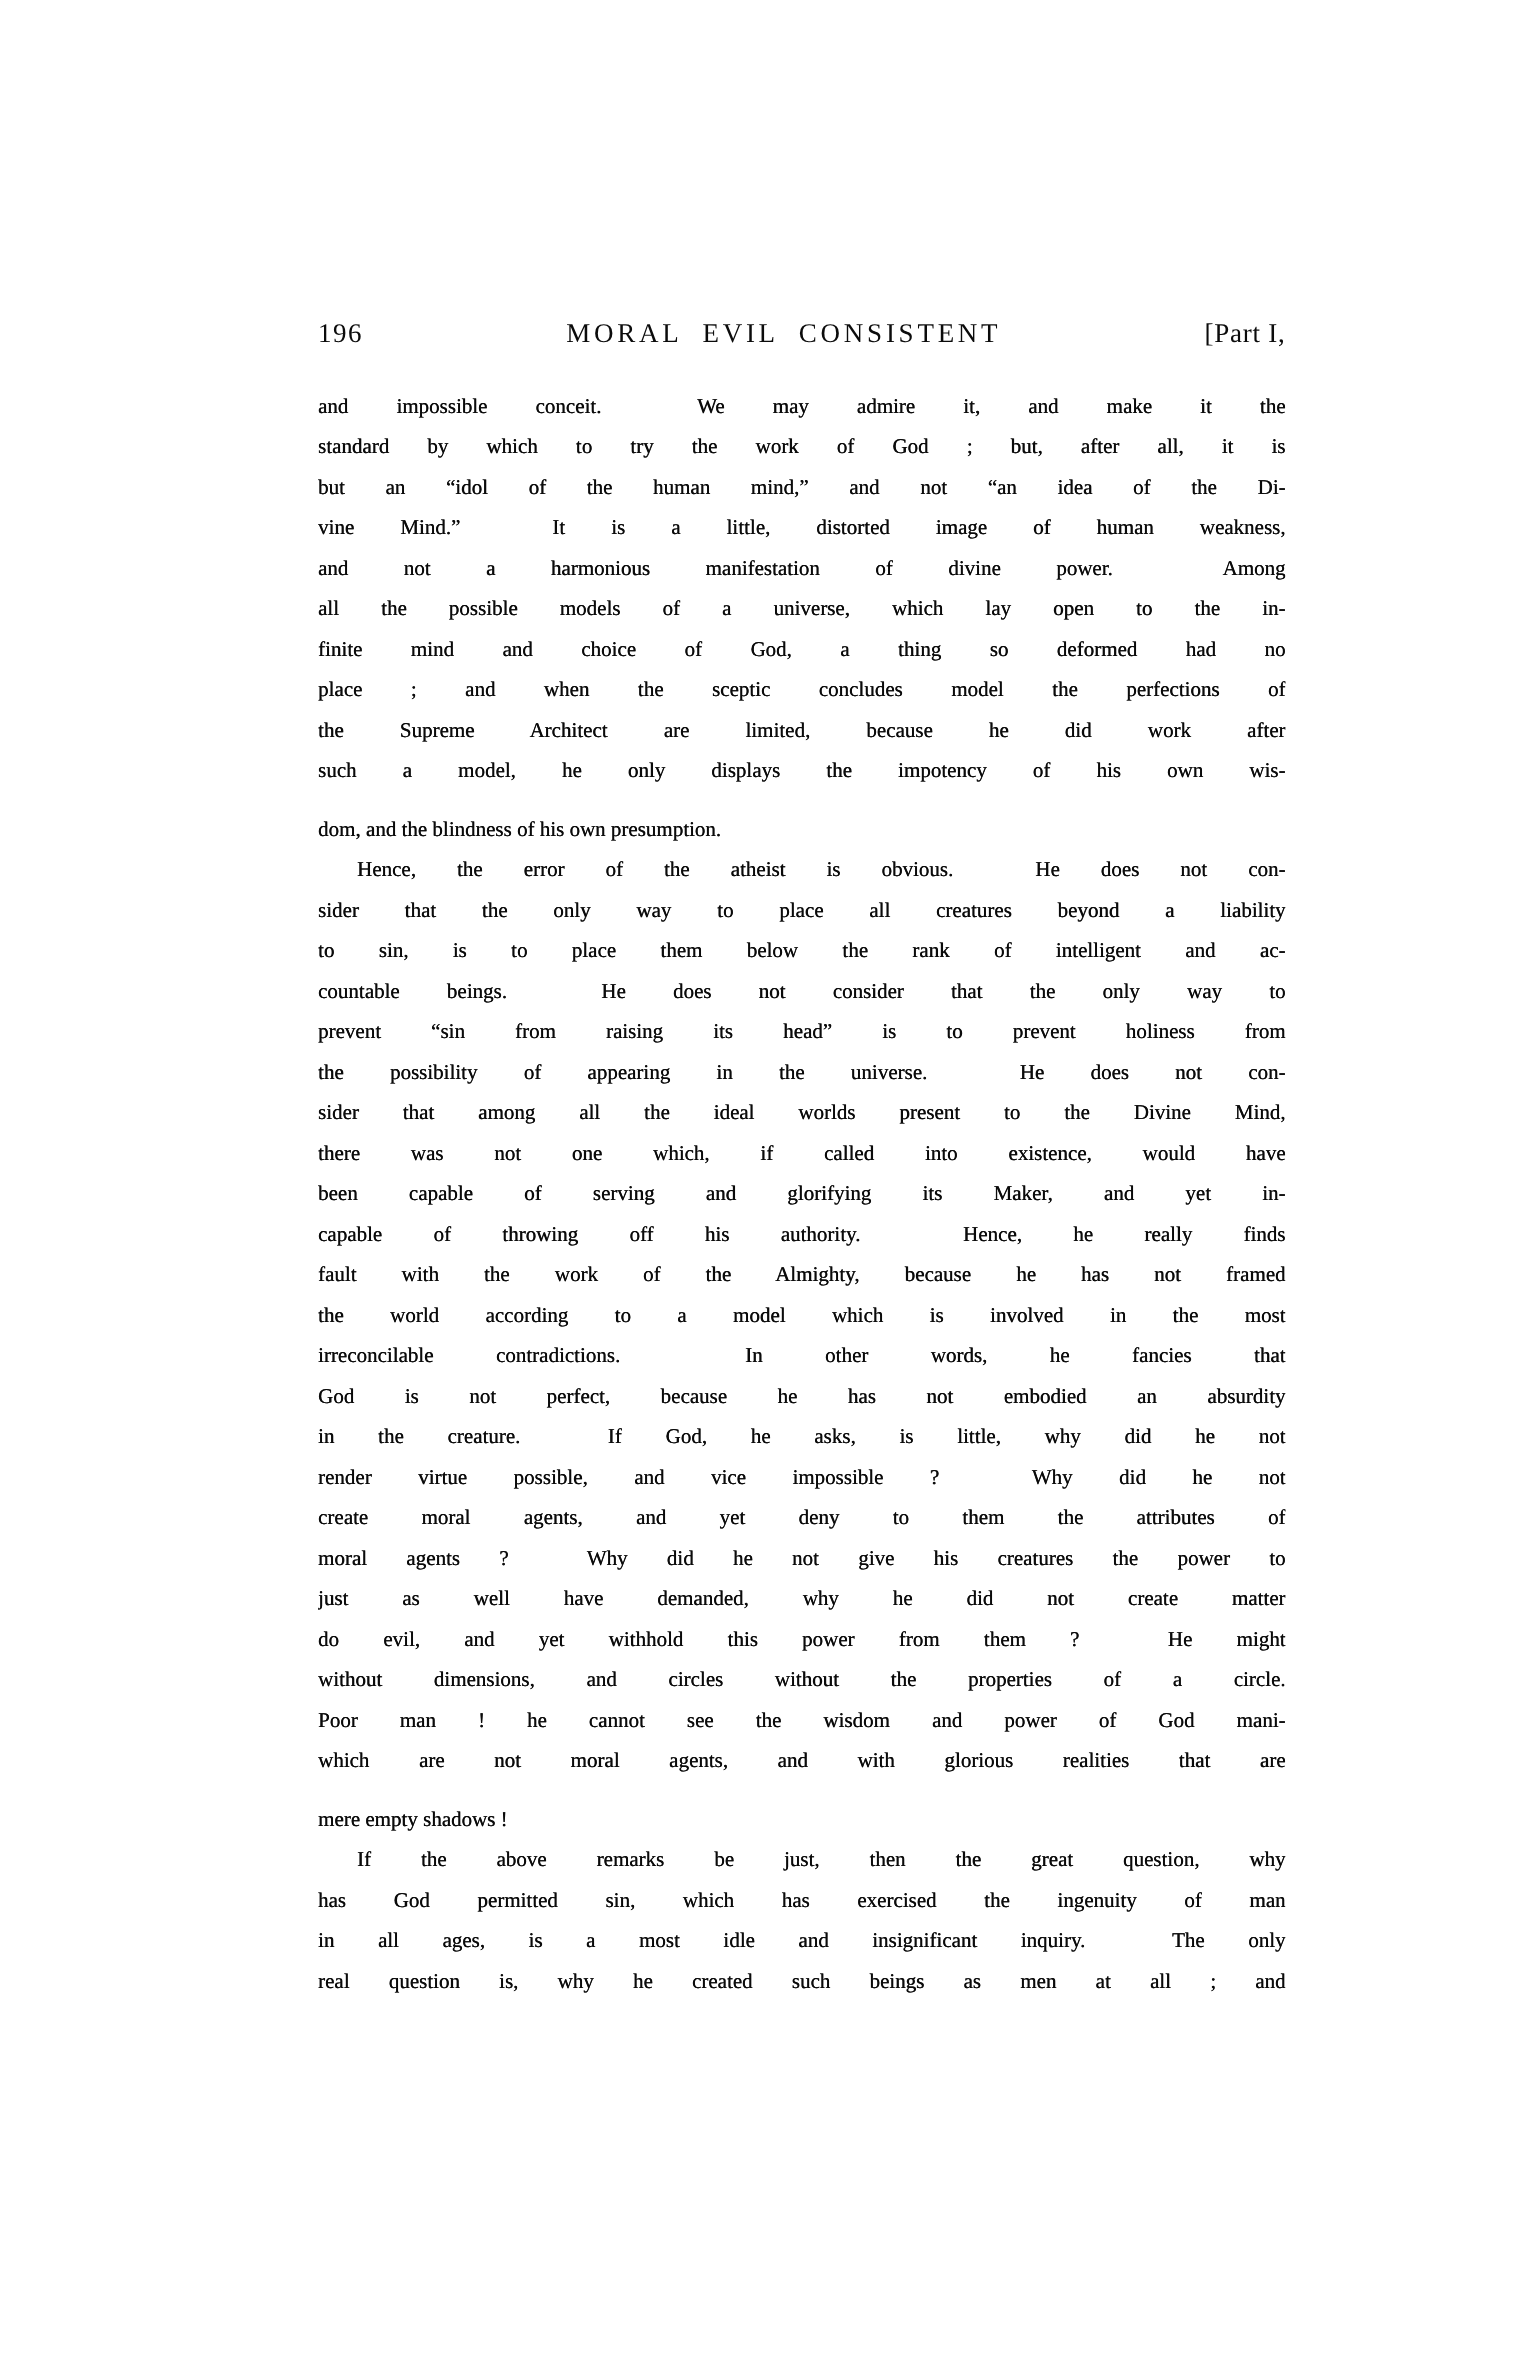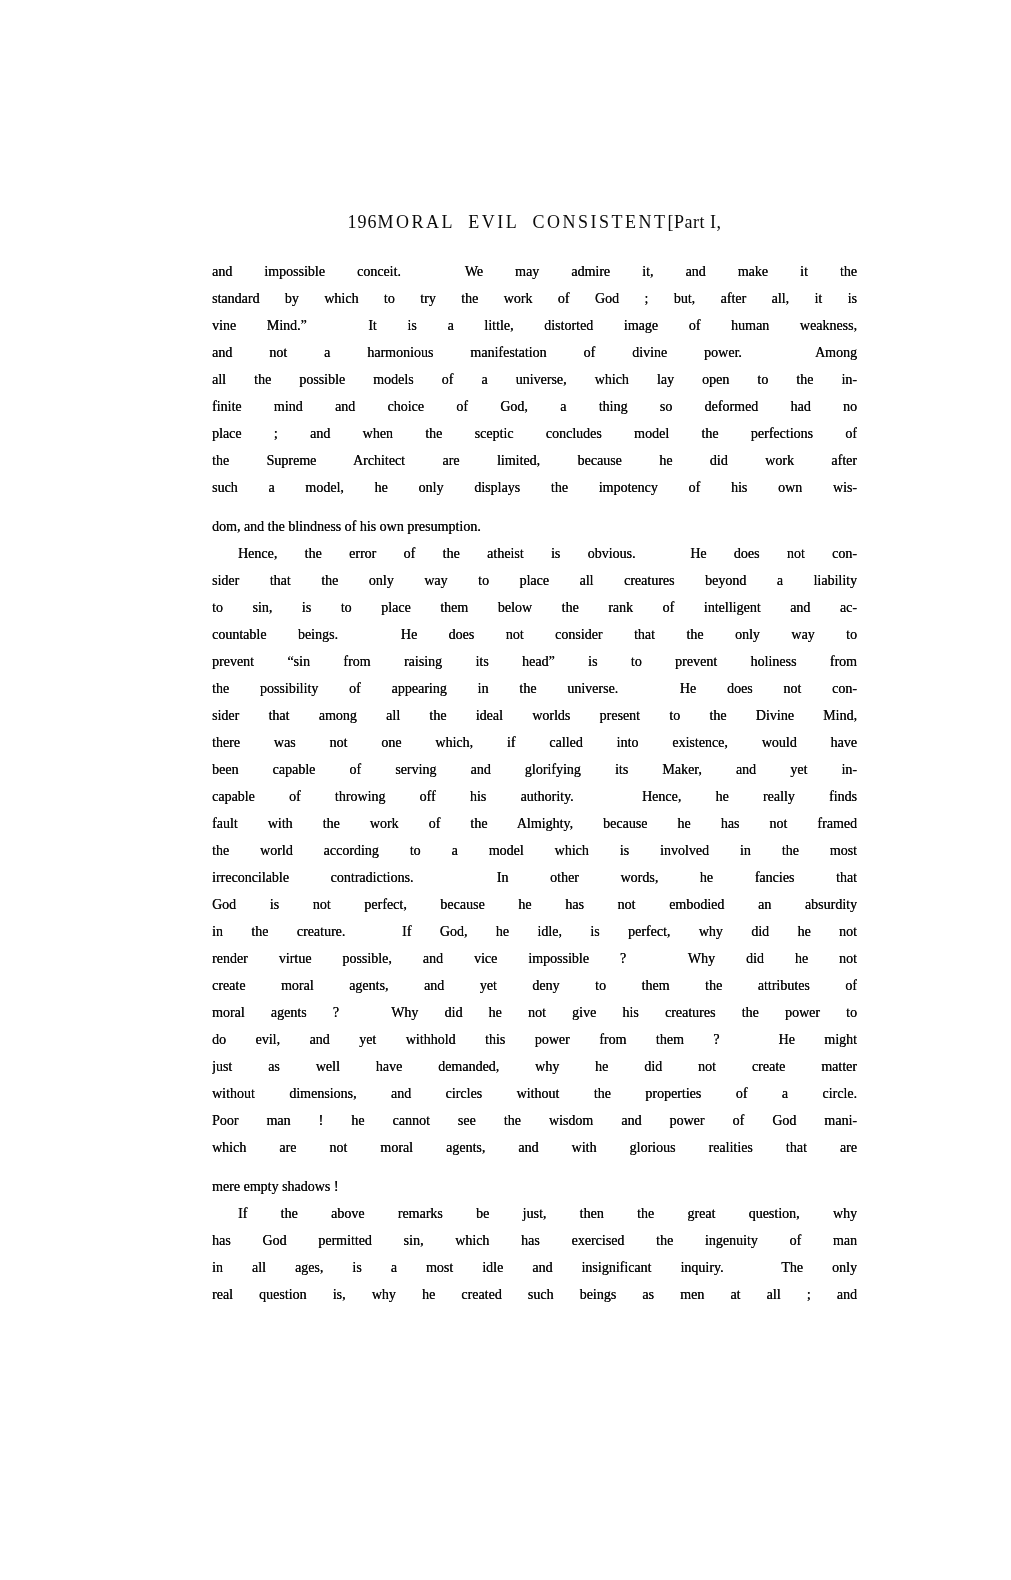--- a/index.html
+++ b/index.html
@@ -13,21 +13,21 @@
     color: #0b0b0b;
   }
   .content {
     position: absolute;
     left: 212px;
     top: 212px;
     width: 645px;
   }
   .running-head {
     display: flex;
-    justify-content: center;
+    justify-content: space-between;
     align-items: baseline;
     font-size: 18px;
     height: 22px;
   }
   .page-number { letter-spacing: 1px; }
   .running-title { letter-spacing: 2.5px; word-spacing: 7px; }
   .part-label { letter-spacing: 0.5px; }
   .body-text {
     margin-top: 24px;
     font-size: 14px;
@@ -52,20 +52,21 @@
   <div class="content">
     <div class="running-head">
       <span class="page-number">196</span>
       <span class="running-title">MORAL EVIL CONSISTENT</span>
       <span class="part-label">[Part I,</span>
     </div>
     <div class="body-text">
         <div class="paragraph">
           <div class="line">and impossible conceit.  We may admire it, and make it the</div>
           <div class="line">standard by which to try the work of God ; but, after all, it is</div>
+          <div class="line">but an “idol of the human mind,” and not “an idea of the Di-</div>
           <div class="line">vine Mind.”  It is a little, distorted image of human weakness,</div>
           <div class="line">and not a harmonious manifestation of divine power.  Among</div>
           <div class="line">all the possible models of a universe, which lay open to the in-</div>
           <div class="line">finite mind and choice of God, a thing so deformed had no</div>
           <div class="line">place ; and when the sceptic concludes model the perfections of</div>
           <div class="line">the Supreme Architect are limited, because he did work after</div>
           <div class="line">such a model, he only displays the impotency of his own wis-</div>
           <div class="line last">dom, and the blindness of his own presumption.</div>
         </div>
         <div class="paragraph">
@@ -76,26 +77,26 @@
           <div class="line">prevent “sin from raising its head” is to prevent holiness from</div>
           <div class="line">the possibility of appearing in the universe.  He does not con-</div>
           <div class="line">sider that among all the ideal worlds present to the Divine Mind,</div>
           <div class="line">there was not one which, if called into existence, would have</div>
           <div class="line">been capable of serving and glorifying its Maker, and yet in-</div>
           <div class="line">capable of throwing off his authority.  Hence, he really finds</div>
           <div class="line">fault with the work of the Almighty, because he has not framed</div>
           <div class="line">the world according to a model which is involved in the most</div>
           <div class="line">irreconcilable contradictions.  In other words, he fancies that</div>
           <div class="line">God is not perfect, because he has not embodied an absurdity</div>
-          <div class="line">in the creature.  If God, he idle, is perfect, why did he not</div>
+          <div class="line">in the creature.  If God, he asks, is little, why did he not</div>
           <div class="line">render virtue possible, and vice impossible ?  Why did he not</div>
           <div class="line">create moral agents, and yet deny to them the attributes of</div>
           <div class="line">moral agents ?  Why did he not give his creatures the power to</div>
+          <div class="line">just as well have demanded, why he did not create matter</div>
           <div class="line">do evil, and yet withhold this power from them ?  He might</div>
-          <div class="line">just as well have demanded, why he did not create matter</div>
           <div class="line">without dimensions, and circles without the properties of a circle.</div>
           <div class="line">Poor man ! he cannot see the wisdom and power of God mani-</div>
           <div class="line">which are not moral agents, and with glorious realities that are</div>
           <div class="line last">mere empty shadows !</div>
         </div>
         <div class="paragraph">
           <div class="line indent">If the above remarks be just, then the great question, why</div>
           <div class="line">has God permitted sin, which has exercised the ingenuity of man</div>
           <div class="line">in all ages, is a most idle and insignificant inquiry.  The only</div>
           <div class="line">real question is, why he created such beings as men at all ; and</div>

